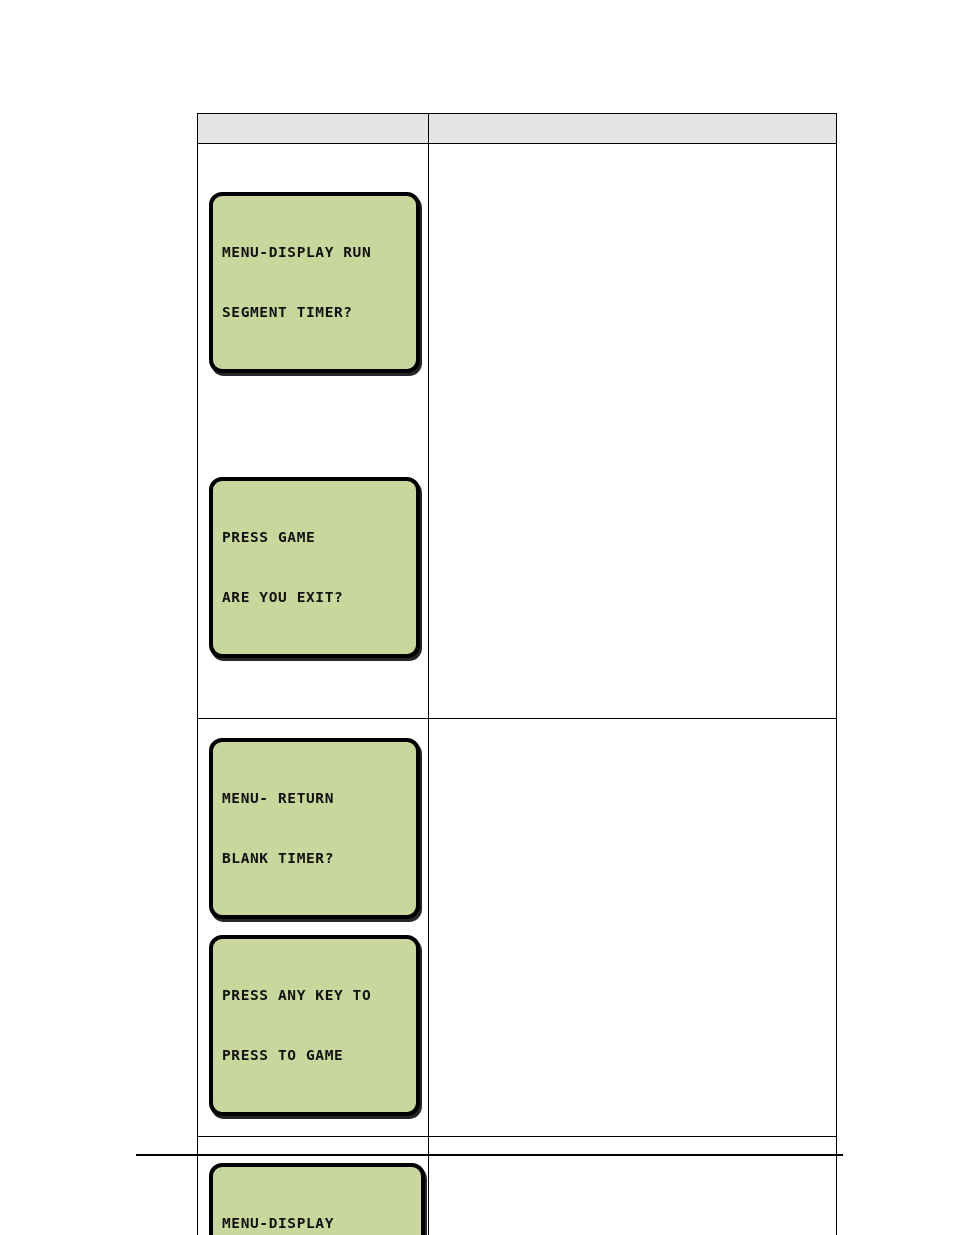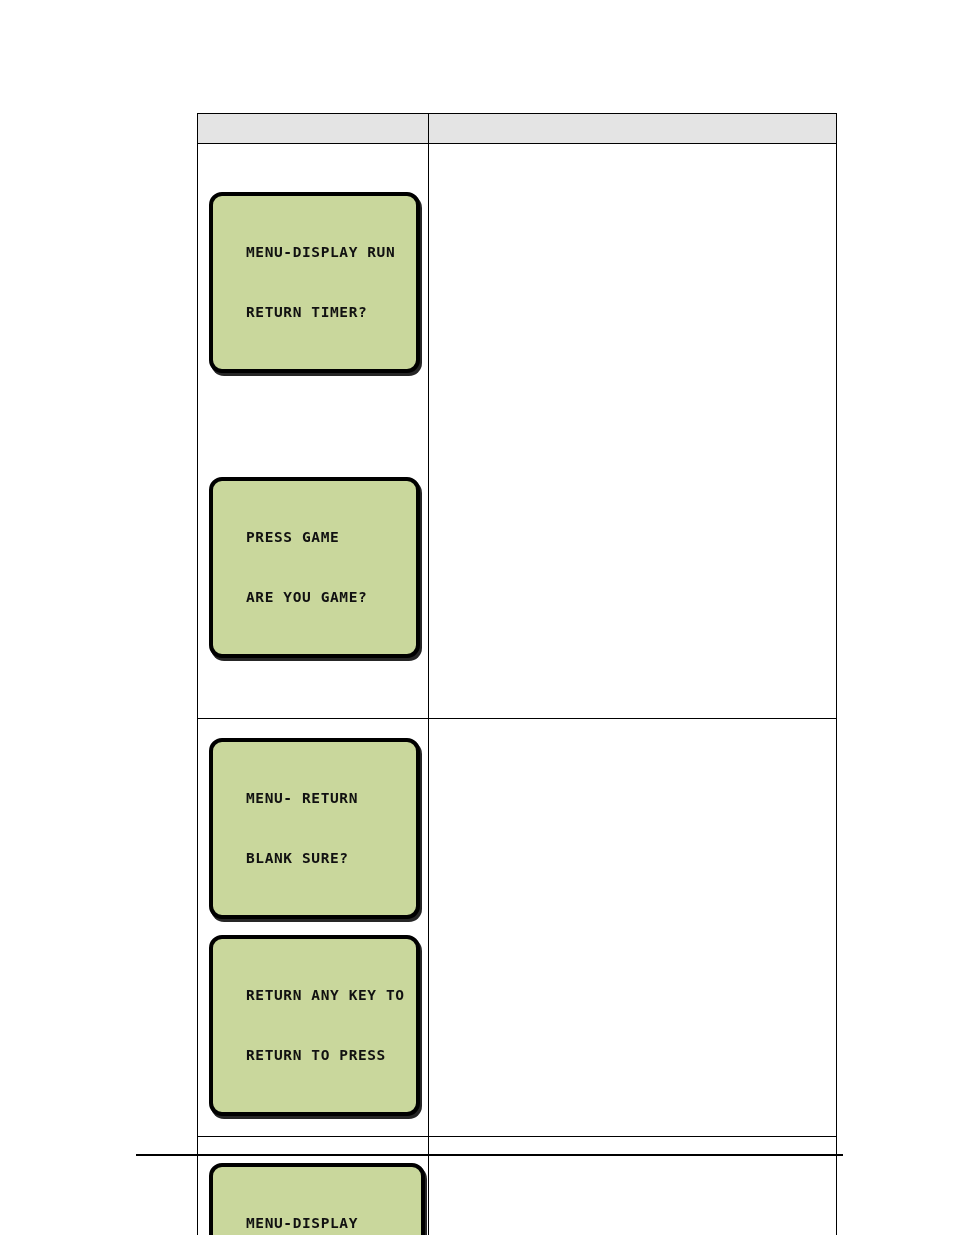--- a/index.html
+++ b/index.html
@@ -73,21 +73,20 @@
     line-height: 20px;
     white-space: pre;
     box-shadow: 2px 3px 0 0 rgba(0,0,0,0.85);
   }
   .lcd-wide {
     width: 216px;
   }
   .lcd-line {
     display: block;
     height: 20px;
-    margin-left: 24px;
   }
 
   
   .sec1 { padding: 48px 0 60px 0; }
   .sec1 .gap { height: 104px; }
 
   .sec2 { padding: 19px 0 20px 0; }
   .sec2 .gap { height: 16px; }
 
   .sec3 { padding: 26px 0 24px 0; }
@@ -121,45 +120,45 @@
         <td class="hdr-cell">
           <span></span>
         </td>
       </tr>
 
       <tr>
         <td class="body-cell-left">
           <div class="lcd-stack sec1">
             <div class="lcd">
               <span class="lcd-line">MENU-DISPLAY RUN</span>
-              <span class="lcd-line">RETURN TIMER?</span>
+              <span class="lcd-line">SEGMENT TIMER?</span>
             </div>
             <div class="gap"></div>
             <div class="lcd">
               <span class="lcd-line">PRESS GAME</span>
-              <span class="lcd-line">ARE YOU GAME?</span>
+              <span class="lcd-line">ARE YOU EXIT?</span>
             </div>
           </div>
         </td>
         <td class="body-cell-right">
           <span></span>
         </td>
       </tr>
 
       <tr>
         <td class="body-cell-left">
           <div class="lcd-stack sec2">
             <div class="lcd">
               <span class="lcd-line">MENU- RETURN</span>
-              <span class="lcd-line">BLANK SURE?</span>
+              <span class="lcd-line">BLANK TIMER?</span>
             </div>
             <div class="gap"></div>
             <div class="lcd">
-              <span class="lcd-line">RETURN ANY KEY TO</span>
-              <span class="lcd-line">RETURN TO PRESS</span>
+              <span class="lcd-line">PRESS ANY KEY TO</span>
+              <span class="lcd-line">PRESS TO GAME</span>
             </div>
           </div>
         </td>
         <td class="body-cell-right">
           <span></span>
         </td>
       </tr>
 
       <tr>
         <td class="body-cell-left">

